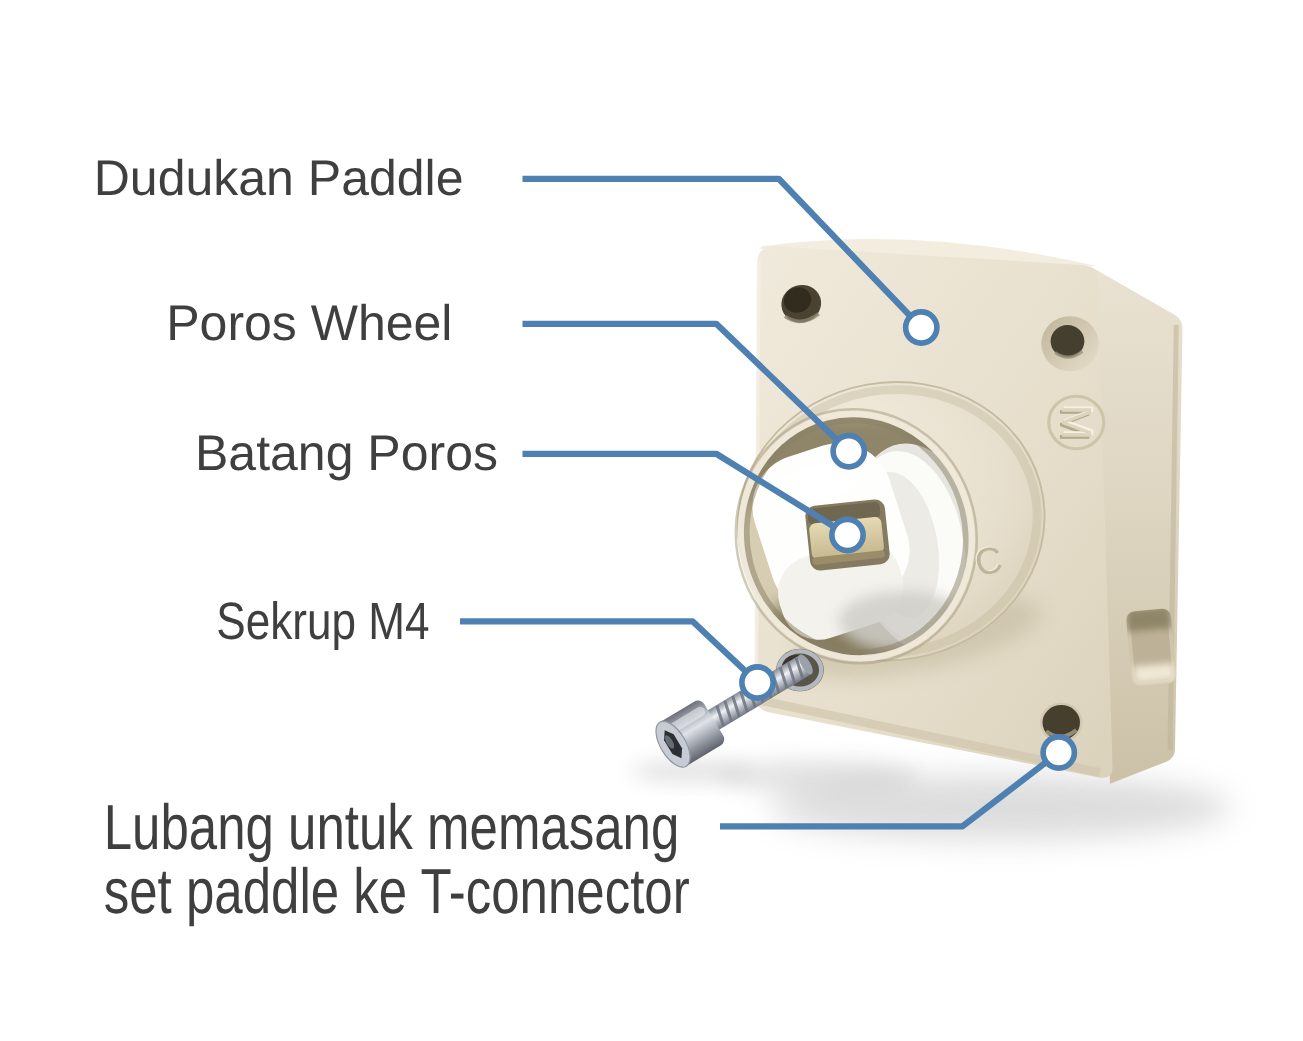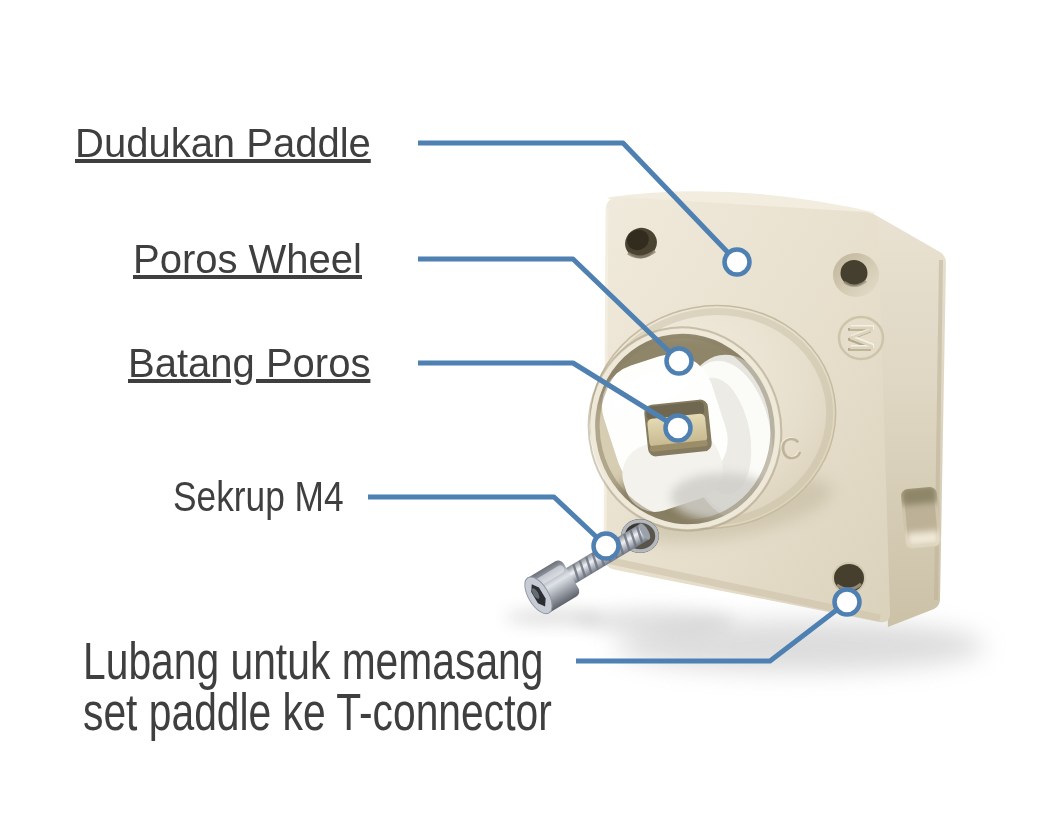--- a/index.html
+++ b/index.html
@@ -1,19 +1,19 @@
 <!DOCTYPE html>
 <html><head>
 <meta charset="utf-8">
 <style>
   html,body{margin:0;padding:0;background:#fff;}
   .stage{position:relative;width:1042px;height:833px;background:#fff;overflow:hidden;
          font-family:"Liberation Sans",sans-serif;}
   .lbl{position:absolute;color:#3F3F3F;white-space:nowrap;line-height:1.15;}
-  .lbl.f40{font-size:40px;text-decoration:underline;}
+  .lbl.f40{font-size:40px;}
   .lbl.cond42{font-size:42px;transform:scaleX(.84);transform-origin:0 0;}
   .lbl.cond51{font-size:51px;line-height:51px;transform:scaleX(.80);transform-origin:0 0;}
   .devsvg{position:absolute;left:0;top:0;}
 </style>
 </head>
 <body>
 
 <div class="stage">
 
   <svg class="devsvg" width="1042" height="833" viewBox="0 0 1042 833">
@@ -204,21 +204,21 @@
       <circle cx="678" cy="428" r="12.5"></circle>
       <circle cx="606" cy="546" r="12.5"></circle>
       <circle cx="847" cy="602" r="12.5"></circle>
     </g>
   </svg>
 
   <div class="lbl f40" style="left:75px;top:120px">Dudukan Paddle</div>
 
   <div class="lbl f40" style="left:133px;top:236px">Poros Wheel</div>
 
-  <div class="lbl f40" style="left:128px;top:340px">Batang Poros</div>
+  <div class="lbl f40" style="left:156px;top:340px">Batang Poros</div>
 
   <div class="lbl cond42" style="left:173px;top:473px">Sekrup M4</div>
 
   <div class="lbl cond51" style="left:83px;top:636px">
     <span style="display:block">Lubang untuk memasang</span>
     <span style="display:block">set paddle ke T-connector</span>
   </div>
 
 </div>
 

